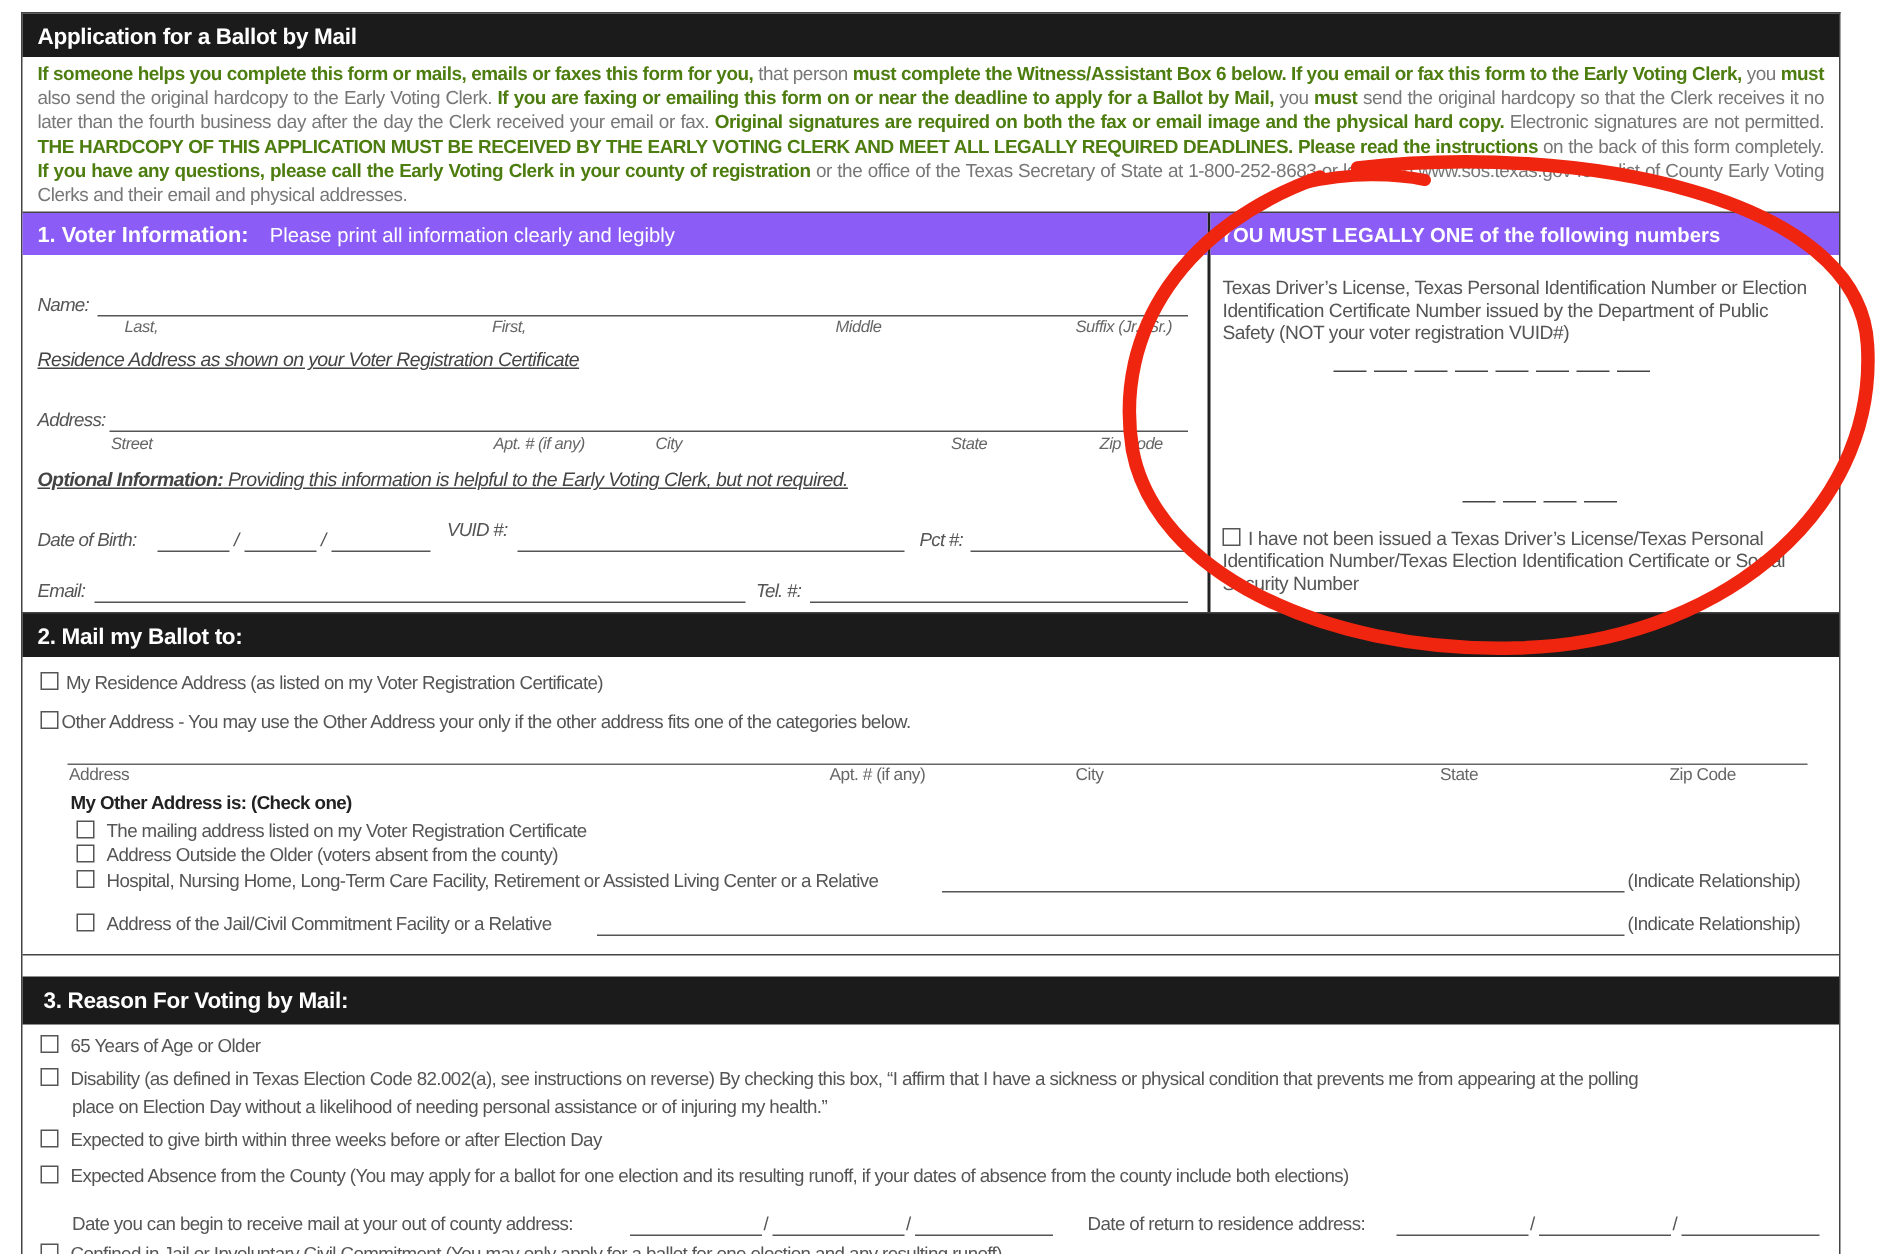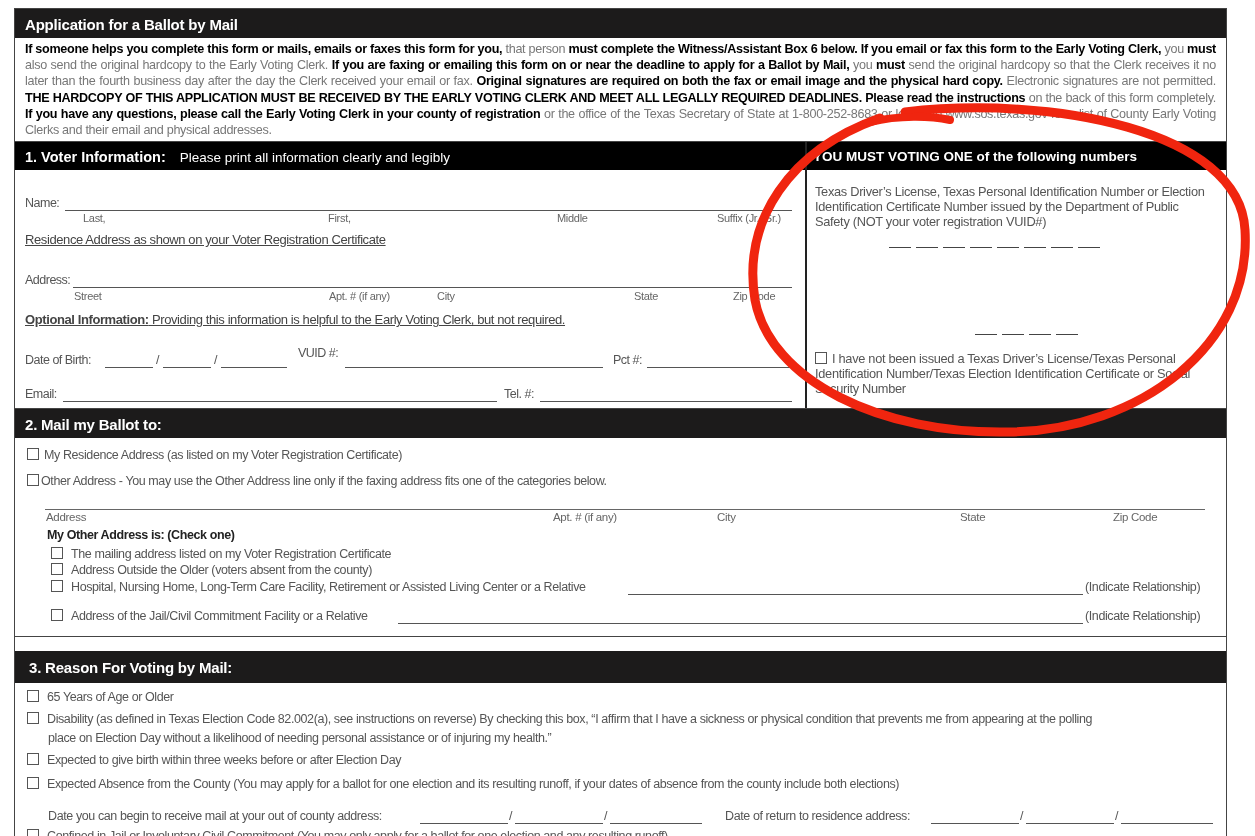--- a/index.html
+++ b/index.html
@@ -1,24 +1,24 @@
 <!DOCTYPE html>
 <html><head>
 <meta charset="utf-8">
 <style>
   html, body { margin: 0; padding: 0; background: #ffffff; }
   body { width: 1255px; height: 836px; position: relative; overflow: hidden; font-family: "Liberation Sans Narrow", "Liberation Sans", sans-serif; color: #333; }
   .form { position: absolute; left: 14px; top: 8px; width: 1211px; border: 1px solid #444; border-bottom: none; }
   .hdr { background: #1c1b1b; color: #fff; font-weight: bold; font-size: 15px; padding: 0 10px; height: 29px; line-height: 31px; letter-spacing: -0.2px; }
   .intro { font-size: 12.6px; line-height: 16.2px; padding: 3px 10px 3px 10px; color: #777; letter-spacing: -0.3px; border-bottom: 1px solid #444; text-align: justify; }
-  .intro b { color: #000000; }
+  .intro b { color: #4d7c0f; }
   .sec1 { display: flex; }
   .sec1-left { width: 790px; border-right: 2px solid #222; }
   .sec1-right { flex: 1; }
-  .sec1-hdr { background: #000000; color: #fff; height: 28px; line-height: 30px; font-size: 14.5px; padding-left: 10px; font-weight: bold; }
+  .sec1-hdr { background: #8b5cf6; color: #fff; height: 28px; line-height: 30px; font-size: 14.5px; padding-left: 10px; font-weight: bold; }
   .sec1-hdr .sub { font-weight: normal; font-size: 13.5px; margin-left: 10px; }
   .lbl { font-size: 12.5px; color: #555; letter-spacing: -0.5px; }
   .sub-lbl { font-size: 11px; color: #666; letter-spacing: -0.3px; position: absolute; }
   .uline { border-bottom: 1px solid #555; display: inline-block; }
   .ul-head { font-size: 13px; color: #444; text-decoration: underline; letter-spacing: -0.4px; }
   .chk { display: inline-block; width: 10px; height: 10px; border: 1px solid #555; vertical-align: -1px; margin-right: 5px; background: #fff; }
   .rbox { font-size: 12.8px; color: #555; letter-spacing: -0.3px; line-height: 15px; padding: 0 8px; }
   .abs { position: absolute; }
   .item { font-size: 12.5px; color: #555; letter-spacing: -0.4px; position: absolute; white-space: nowrap; }
 </style>
@@ -28,21 +28,21 @@
 <div class="form">
   <div class="hdr">Application for a Ballot by Mail</div>
   <div class="intro" id="intro"><b>If someone helps you complete this form or mails, emails or faxes this form for you,</b><span> that person </span><b>must complete the Witness/Assistant Box 6 below.  If you email or fax this form to the Early Voting Clerk,</b><span> you </span><b>must</b><span> also send the original hardcopy to the Early Voting Clerk.  </span><b>If you are faxing or emailing this form on or near the deadline to apply for a Ballot by Mail,</b><span> you </span><b>must</b><span> send the original hardcopy so that the Clerk receives it no later than the fourth business day after the day the Clerk received your email or fax.  </span><b>Original signatures are required on both the fax or email image and the physical hard copy.</b><span>  Electronic signatures are not permitted.  </span><b>THE HARDCOPY OF THIS APPLICATION MUST BE RECEIVED BY THE EARLY VOTING CLERK AND MEET ALL LEGALLY REQUIRED DEADLINES.  Please read the instructions</b><span> on the back of this form completely.  </span><b>If you have any questions, please call the Early Voting Clerk in your county of registration</b><span> or the office of the Texas Secretary of State at 1-800-252-8683 or log on to www.sos.texas.gov for a list of County Early Voting Clerks and their email and physical addresses.</span></div>
 
   <div class="sec1">
     <div class="sec1-left">
       <div class="sec1-hdr">
         <span>1. Voter Information:</span>
         <span class="sub">Please print all information clearly and legibly</span>
       </div>
-      <div style="position:relative;height:170px;">
+      <div style="position:relative;height:170px;font-style:italic;">
 
         <span class="lbl abs" style="left:10px;top:26px;">Name:</span>
         <span class="abs uline" style="left:50px;top:26px;width:727px;height:14px;"></span>
         <span class="sub-lbl" style="left:68px;top:42px;">Last,</span>
         <span class="sub-lbl" style="left:313px;top:42px;">First,</span>
         <span class="sub-lbl" style="left:542px;top:42px;">Middle</span>
         <span class="sub-lbl" style="left:702px;top:42px;">Suffix (Jr., Sr.)</span>
 
         <span class="ul-head abs" style="left:10px;top:62px;">Residence Address as shown on your Voter Registration Certificate</span>
 
@@ -67,21 +67,21 @@
         <span class="lbl abs" style="left:598px;top:183px;">Pct #:</span>
         <span class="abs uline" style="left:632px;top:183px;width:145px;height:14px;"></span>
 
         <span class="lbl abs" style="left:10px;top:217px;">Email:</span>
         <span class="abs uline" style="left:48px;top:217px;width:434px;height:14px;"></span>
         <span class="lbl abs" style="left:489px;top:217px;">Tel. #:</span>
         <span class="abs uline" style="left:525px;top:217px;width:252px;height:14px;"></span>
       </div>
     </div>
     <div class="sec1-right">
-      <div class="sec1-hdr" style="font-size:13.5px;padding-left:6px;">YOU MUST VOTING ONE of the following numbers</div>
+      <div class="sec1-hdr" style="font-size:13.5px;padding-left:6px;">YOU MUST LEGALLY ONE of the following numbers</div>
       <div style="position:relative;height:238px;">
         <div class="rbox abs" style="top:14px;left:0;width:400px;">Texas Driver’s License, Texas Personal Identification Number or Election Identification Certificate Number issued by the Department of Public Safety (NOT your voter registration VUID#)</div>
         <div class="abs" style="top:76px;left:82px;display:flex;gap:5px;" id="dl-digits">
             <span style="display: inline-block; width: 22px; border-bottom: 1px solid rgb(68, 68, 68); height: 1px;"></span>
             <span style="display: inline-block; width: 22px; border-bottom: 1px solid rgb(68, 68, 68); height: 1px;"></span>
             <span style="display: inline-block; width: 22px; border-bottom: 1px solid rgb(68, 68, 68); height: 1px;"></span>
             <span style="display: inline-block; width: 22px; border-bottom: 1px solid rgb(68, 68, 68); height: 1px;"></span>
             <span style="display: inline-block; width: 22px; border-bottom: 1px solid rgb(68, 68, 68); height: 1px;"></span>
             <span style="display: inline-block; width: 22px; border-bottom: 1px solid rgb(68, 68, 68); height: 1px;"></span>
             <span style="display: inline-block; width: 22px; border-bottom: 1px solid rgb(68, 68, 68); height: 1px;"></span>
@@ -96,21 +96,21 @@
         <div class="rbox abs" style="top:181px;left:0;width:400px;">
           <span class="chk"></span><span>I have not been issued a Texas Driver’s License/Texas Personal Identification Number/Texas Election Identification Certificate or Social Security Number</span>
         </div>
       </div>
     </div>
   </div>
 
   <div class="hdr" style="border-top:1px solid #444;">2. Mail my Ballot to:</div>
   <div style="position:relative;height:198px;">
     <span class="item" style="left:12px;top:10px;"><span class="chk"></span><span>My Residence Address (as listed on my Voter Registration Certificate)</span></span>
-    <span class="item" style="left:12px;top:36px;"><span class="chk" style="margin-right:2px;"></span><span>Other Address - You may use the Other Address line only if the faxing address fits one of the categories below.</span></span>
+    <span class="item" style="left:12px;top:36px;"><span class="chk" style="margin-right:2px;"></span><span>Other Address - You may use the Other Address your only if the other address fits one of the categories below.</span></span>
     <span class="abs" style="left:30px;top:71px;width:1160px;border-top:1px solid #666;"></span>
     <span class="sub-lbl" style="left:31px;top:73px;font-size:11.5px;">Address</span>
     <span class="sub-lbl" style="left:538px;top:73px;font-size:11.5px;">Apt. # (if any)</span>
     <span class="sub-lbl" style="left:702px;top:73px;font-size:11.5px;">City</span>
     <span class="sub-lbl" style="left:945px;top:73px;font-size:11.5px;">State</span>
     <span class="sub-lbl" style="left:1098px;top:73px;font-size:11.5px;">Zip Code</span>
     <span class="item" style="left:32px;top:90px;font-weight:bold;color:#222;">My Other Address is: (Check one)</span>
     <span class="item" style="left:36px;top:109px;"><span class="chk" style="margin-right:8px;"></span><span>The mailing address listed on my Voter Registration Certificate</span></span>
     <span class="item" style="left:36px;top:125px;"><span class="chk" style="margin-right:8px;"></span><span>Address Outside the Older (voters absent from the county)</span></span>
     <span class="item" style="left:36px;top:142px;"><span class="chk" style="margin-right:8px;"></span><span>Hospital, Nursing Home, Long-Term Care Facility, Retirement or Assisted Living Center or a Relative</span></span>

